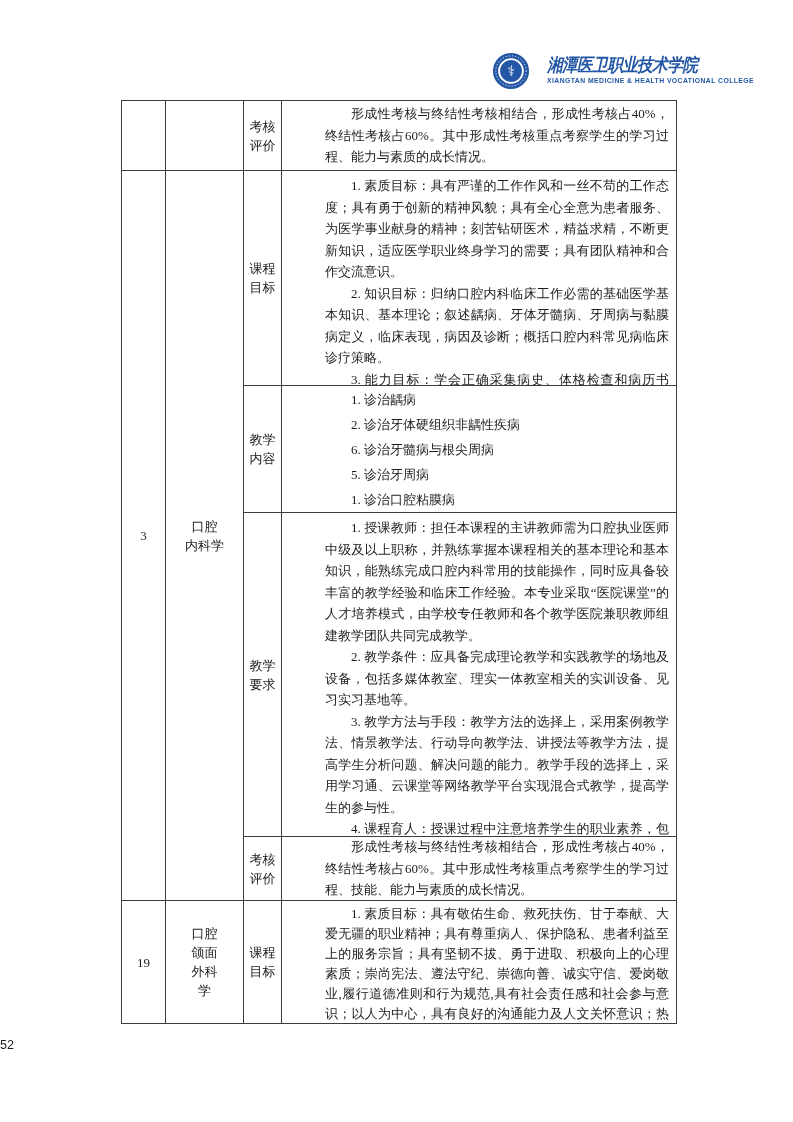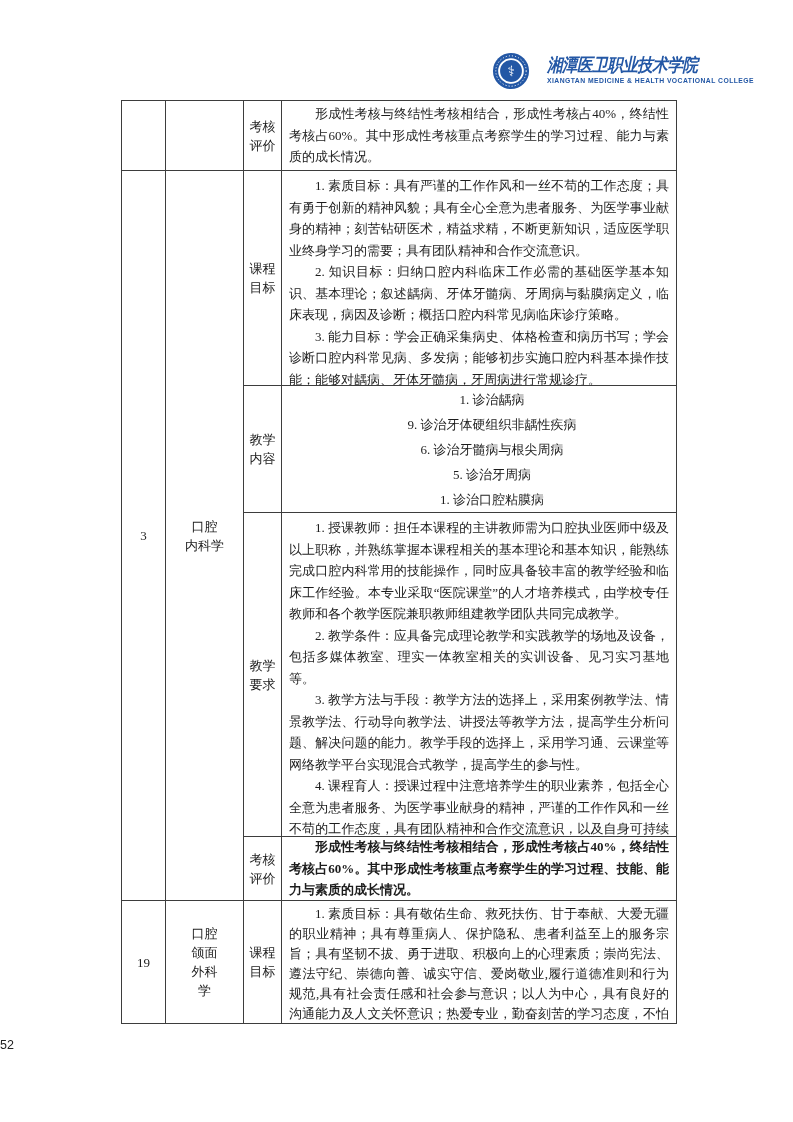--- a/index.html
+++ b/index.html
@@ -34,32 +34,32 @@
     width:555px;border-collapse:collapse;table-layout:fixed;padding-left:19px;
   }
   table.syllabus td{
     border:1px solid #3d3d3d;
     padding:0;vertical-align:middle;
     font-size:13px;
   }
   .c-no,.c-course,.c-label{text-align:center;white-space:pre-line;line-height:19px;}
   .c-content{vertical-align:top;}
 
-  .box{box-sizing:border-box;overflow:hidden;padding:3px 7px 0 7px;}
+  .box{box-sizing:border-box;overflow:hidden;padding:3px 7px 0 7px;margin-left:36px;}
   .box.center{display:flex;flex-direction:column;justify-content:center;padding-top:0;}
 
   .para{margin:0;text-align:justify;text-indent:2em;line-height:21.5px;}
   .para.tight{line-height:20px;}
-  .item{margin:0;text-indent:2em;line-height:25px;text-align:center;}
+  .item{margin:0;text-indent:2em;line-height:25px;text-align:left;}
 
   .hA  .box{height:69px;}
   .h17a .box{height:214px;padding-top:4px;}
   .h17b .box{height:126px;}
   .h17c .box{height:323px;padding-top:4px;}
-  .h17d .box{height:63px;font-weight:bold;}
+  .h17d .box{height:63px;}
   .h18  .box{height:122px;padding-top:3px;}
 
   
   .page-number{
     position:absolute;left:0;right:0;top:1038px;
     text-align:left;font-size:12.5px;color:#222;
     font-family:"Liberation Sans","DejaVu Sans",sans-serif;
   }
 </style>
 </head>
@@ -114,21 +114,21 @@
           <p class="para">3. 能力目标：学会正确采集病史、体格检查和病历书写；学会诊断口腔内科常见病、多发病；能够初步实施口腔内科基本操作技能；能够对龋病、牙体牙髓病，牙周病进行常规诊疗。</p>
         </div>
       </td>
     </tr>
     <tr class="h17b">
       <td class="c-label">教学
 内容</td>
       <td class="c-content">
         <div class="box center">
           <p class="item">1. 诊治龋病</p>
-          <p class="item">9. 诊治牙体硬组织非龋性疾病</p>
+          <p class="item">2. 诊治牙体硬组织非龋性疾病</p>
           <p class="item">6. 诊治牙髓病与根尖周病</p>
           <p class="item">5. 诊治牙周病</p>
           <p class="item">1. 诊治口腔粘膜病</p>
         </div>
       </td>
     </tr>
     <tr class="h17c">
       <td class="c-label">教学
 要求</td>
       <td class="c-content">

